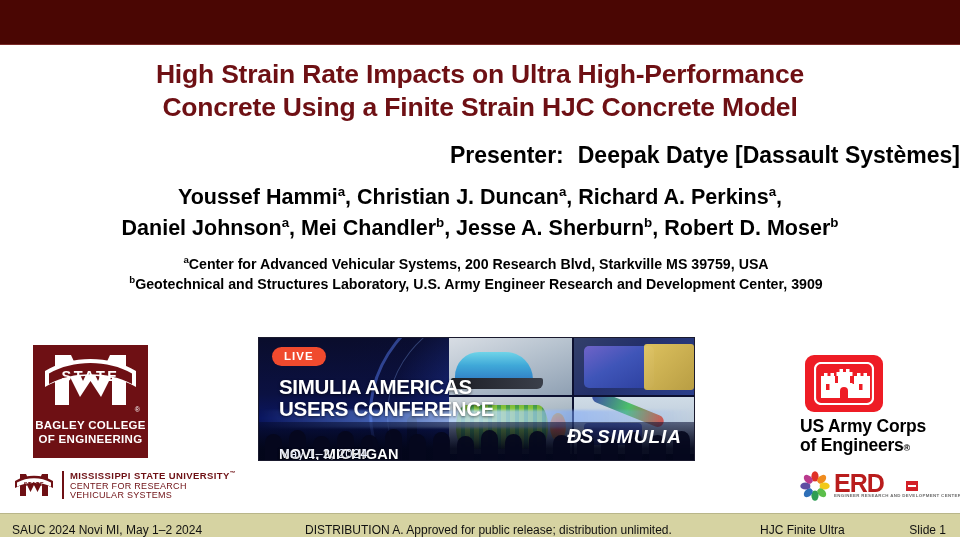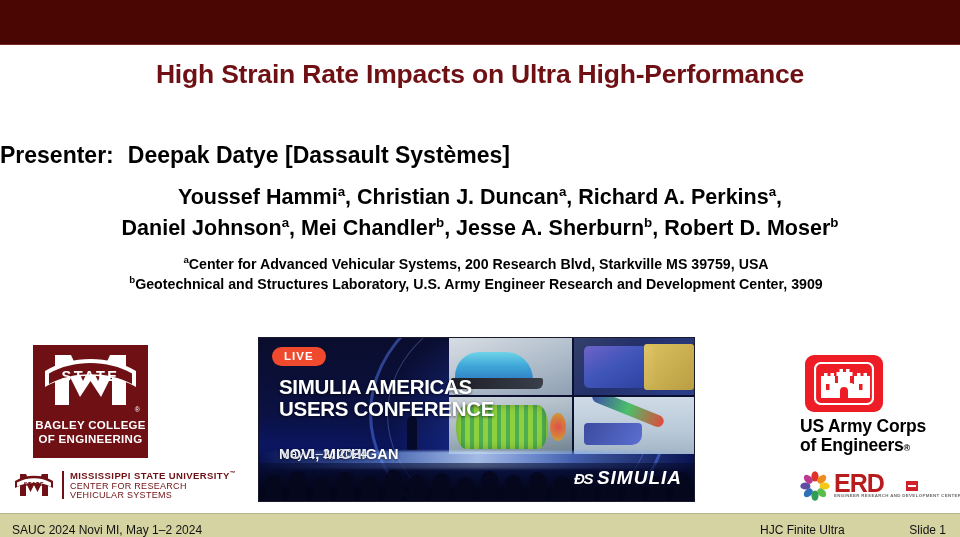--- a/index.html
+++ b/index.html
@@ -44,21 +44,21 @@
     line-height: 33px;
     letter-spacing: -0.2px;
     white-space: nowrap;
   }
 
   
   #presenter-line {
     position: absolute;
     top: 141px; left: 0;
     width: 960px;
-    text-align: left;
+    text-align: right;
     color: #000000;
     font-size: 23px;
     font-weight: bold;
     line-height: 29px;
     white-space: nowrap;
   }
   #presenter-line .gap { display: inline-block; width: 14px; }
 
   
   #authors-block {
@@ -155,21 +155,21 @@
     letter-spacing: 0.3px;
     white-space: nowrap;
   }
   #cavs-sub1 { top: 11px; }
   #cavs-sub2 { top: 20px; }
 
   
   #conf-image {
     position: absolute;
     left: 258px; top: 337px;
-    width: 437px; height: 165px;
+    width: 437px; height: 124px;
     background: #060a22;
     border: 1px solid #1a1a2e;
     overflow: hidden;
   }
   #conf-bg {
     position: absolute; inset: 0;
     background:
       radial-gradient(circle at 55% 52%, rgba(40,70,200,0.55) 0%, rgba(10,15,60,0.2) 42%, rgba(3,5,25,0) 64%),
       linear-gradient(180deg, #0a0d2c 0%, #0b1142 46%, #0a1660 66%, #081045 80%, #05081f 100%);
   }
@@ -328,21 +328,21 @@
     letter-spacing: 0.2px;
     white-space: nowrap;
     text-shadow: 0 1px 3px rgba(0,0,0,.6);
   }
   #conf-brand {
     position: absolute; right: 12px; bottom: 12px;
     display: flex; align-items: center; gap: 5px;
   }
   #ds-mark {
     color: #ffffff;
-    font-size: 15px;
+    font-size: 20px;
     font-weight: bold;
     font-style: italic;
     letter-spacing: -1.5px;
   }
   #ds-word {
     color: #ffffff;
     font-size: 19px;
     font-weight: bold;
     font-style: italic;
     letter-spacing: 1px;
@@ -429,20 +429,21 @@
 </style>
 </head>
 <body>
 
 <div id="slide">
 
   <div id="top-banner"></div>
 
   <div id="title-block">
     <div class="title-line">High Strain Rate Impacts on Ultra High-Performance</div>
+    <div class="title-line">Concrete Using a Finite Strain HJC Concrete Model</div>
   </div>
 
   <div id="presenter-line">
     <span>Presenter:</span><span class="gap"></span><span>Deepak Datye [Dassault Systèmes]</span>
   </div>
 
   <div id="authors-block">
     <div class="author-line">
       <span>Youssef Hammi</span><sup>a</sup>, <span>Christian J. Duncan</span><sup>a</sup>, <span>Richard A. Perkins</span><sup>a</sup>,
     </div>
@@ -593,17 +594,18 @@
         <circle cx="0" cy="0" r="4.6" fill="#ffffff"></circle>
       </g>
     </svg>
     <div id="erdc-word">ERD</div>
     <div id="erdc-c-red"></div>
     <div id="erdc-tag">ENGINEER RESEARCH AND DEVELOPMENT CENTER</div>
   </div>
 
   <div id="footer-bar">
     <div class="footer-txt" id="foot-left">SAUC 2024 Novi MI, May 1–2 2024</div>
+    <div class="footer-txt" id="foot-center">DISTRIBUTION A. Approved for public release; distribution unlimited.</div>
     <div class="footer-txt" id="foot-deck">HJC Finite Ultra</div>
     <div class="footer-txt" id="foot-slide">Slide 1</div>
   </div>
 
 </div>
 
 </body></html>

